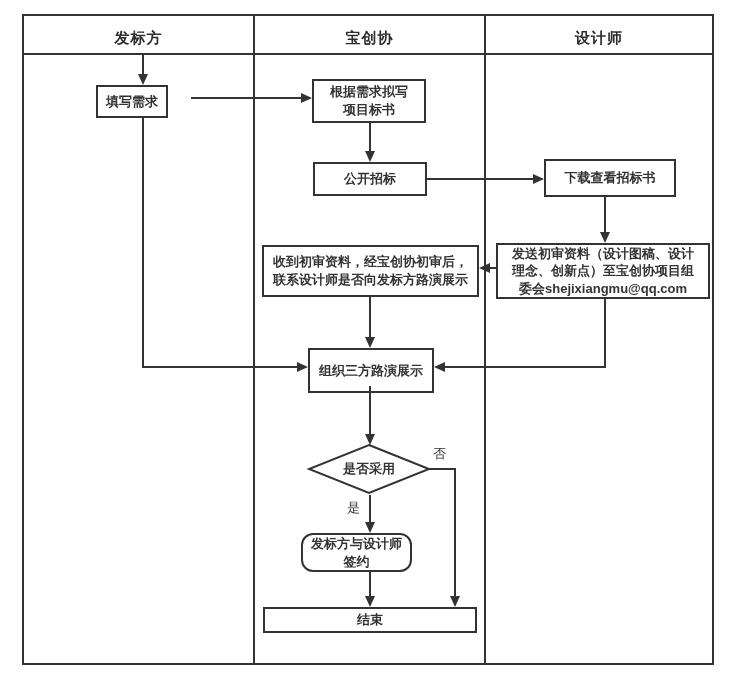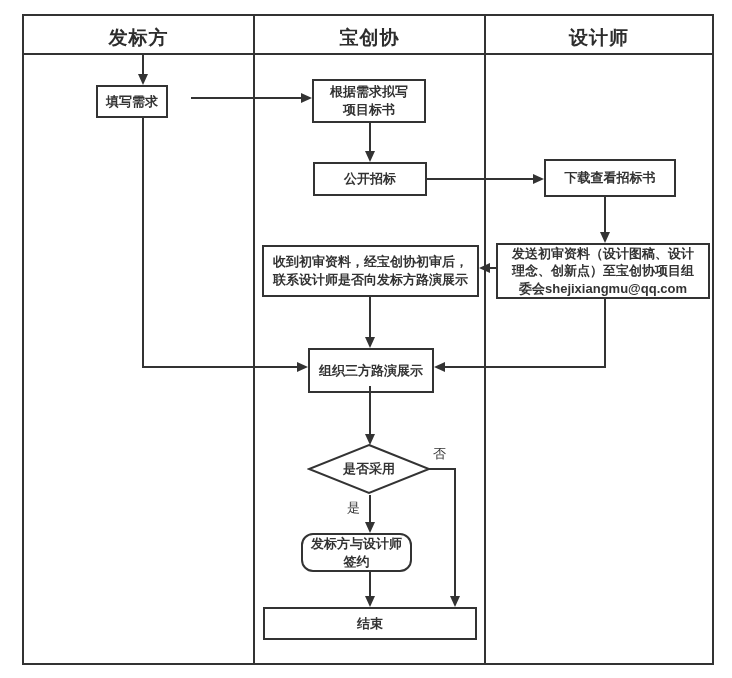--- a/index.html
+++ b/index.html
@@ -8,21 +8,21 @@
     font-family:"Liberation Sans","DejaVu Sans",sans-serif;color:#333333;
   }
   .stage{position:absolute;left:0;top:0;width:732px;height:678px;}
   .frame{
     position:absolute;left:22px;top:14px;width:692px;height:651px;
     border:2px solid #333333;box-sizing:border-box;background:#ffffff;
   }
   .vline,.hline{position:absolute;background:#333333;}
   .lane-header{
     position:absolute;top:14px;height:48px;display:flex;align-items:center;justify-content:center;
-    font-size:19px;font-weight:bold;color:#2d2d2d;letter-spacing:1px;
+    font-size:15px;font-weight:bold;color:#2d2d2d;letter-spacing:1px;
   }
   .node{
     position:absolute;border:2px solid #333333;background:#ffffff;box-sizing:border-box;
     display:flex;align-items:center;justify-content:center;text-align:center;
     font-size:13px;font-weight:bold;color:#333333;line-height:1.35;white-space:pre-line;
     padding:1px 2px;
   }
   .diamond{position:absolute;}
   .diamond svg{display:block;}
   .diamond-label{
@@ -63,21 +63,21 @@
   <div class="node" style="left:308px;top:348px;width:126px;height:45px;">组织三方路演展示</div>
 
   <div class="diamond" style="left:307px;top:443px;width:124px;height:52px;">
     <svg width="124" height="52" viewBox="0 0 124 52">
       <polygon points="62,2 122,26 62,50 2,26" fill="#ffffff" stroke="#333333" stroke-width="2"></polygon>
     </svg>
     <div class="diamond-label">是否采用</div>
   </div>
 
   <div class="node" style="left:301px;top:533px;width:111px;height:39px;border-radius:12px;">发标方与设计师签约</div>
-  <div class="node" style="left:263px;top:607px;width:214px;height:33px;">结束</div>
+  <div class="node" style="left:263px;top:607px;width:214px;height:26px;">结束</div>
 
   <div class="vline" style="left:142px;top:55px;width:2px;height:19px;"></div>
   <div class="tri tri-down" style="left:138px;top:74px;"></div>
 
   <div class="hline" style="left:191px;top:97px;width:110px;height:2px;"></div>
   <div class="tri tri-right" style="left:301px;top:93px;"></div>
 
   <div class="vline" style="left:369px;top:123px;width:2px;height:28px;"></div>
   <div class="tri tri-down" style="left:365px;top:151px;"></div>
 

